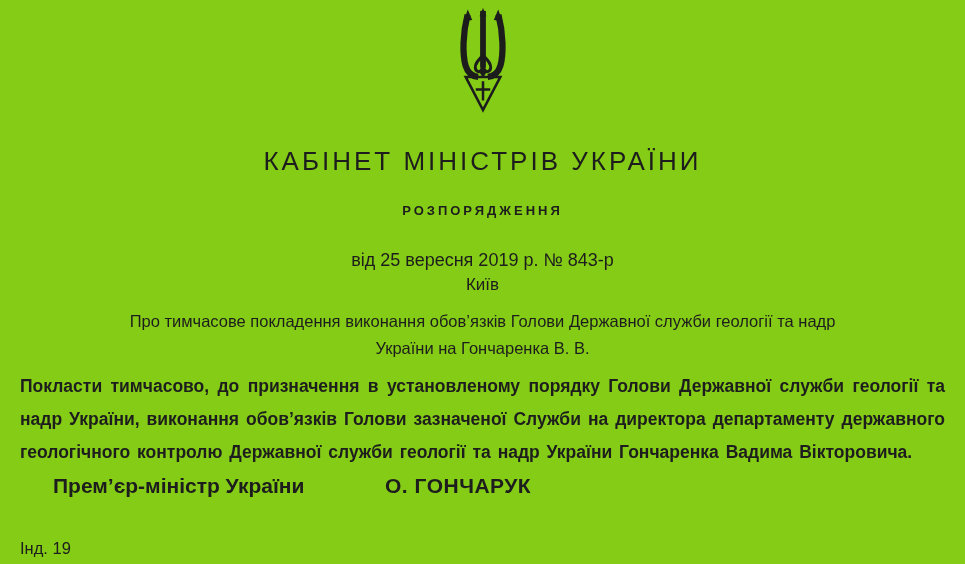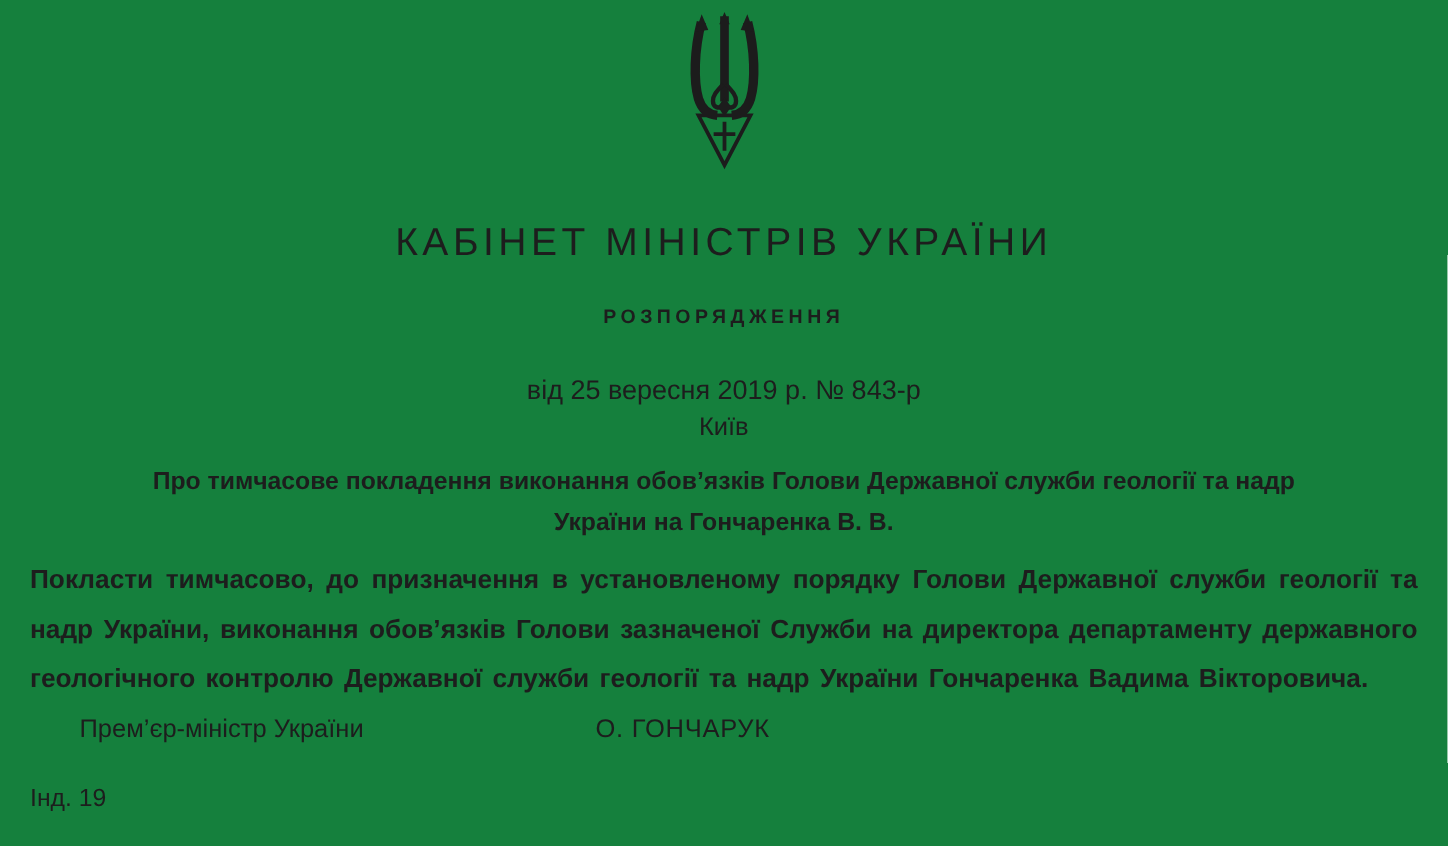--- a/index.html
+++ b/index.html
@@ -1,20 +1,20 @@
 <!DOCTYPE html>
 <html lang="uk"><head>
 <meta charset="utf-8">
 <style>
   html,body{margin:0;padding:0;background:#ffffff;}
   .page{
     position:relative;
     width:965px;height:564px;
     margin:0;
-    background:#15803d;
+    background:#84cc16;
     color:#1d1d1d;
     font-family:"Liberation Sans","DejaVu Sans",sans-serif;
     box-sizing:border-box;
     padding:8px 20px 0 20px;
     overflow:hidden;
   }
   .emblem{display:block;margin:0 auto;width:62px;height:106px;}
   .org-name{
     margin:30px 0 0 0;
     text-align:center;
@@ -37,42 +37,42 @@
     font-weight:400;
   }
   .city{
     margin-top:2px;
     text-align:center;
     font-size:17px;line-height:22px;
   }
   .decree-title{
     margin-top:12px;
     text-align:center;
-    font-weight:700;
+    font-weight:400;
     font-size:16.5px;line-height:27px;
   }
   .decree-body{
     margin:8px 0 0 0;
     text-align:justify;
     font-size:17.5px;
     line-height:33px;
     word-spacing:2px;
     font-weight:bold;
   }
   .signature-row{
     position:relative;
     margin-top:6px;
     height:22px;
-    font-weight:400;
-    font-size:17px;line-height:22px;
+    font-weight:700;
+    font-size:21px;line-height:22px;
   }
   .signer-position{margin-left:33px;}
-  .signer-name{position:absolute;left:377px;top:0;letter-spacing:0.5px;}
+  .signer-name{position:absolute;left:365px;top:0;letter-spacing:0.5px;}
   .index-note{
-    margin-top:24px;
+    margin-top:40px;
     font-size:16.5px;line-height:22px;
   }
 </style>
 </head>
 <body>
 
 <div class="page">
 
   <svg class="emblem" viewBox="0 0 64 110" aria-hidden="true">
     <g stroke="#1c1c1c" fill="none">

